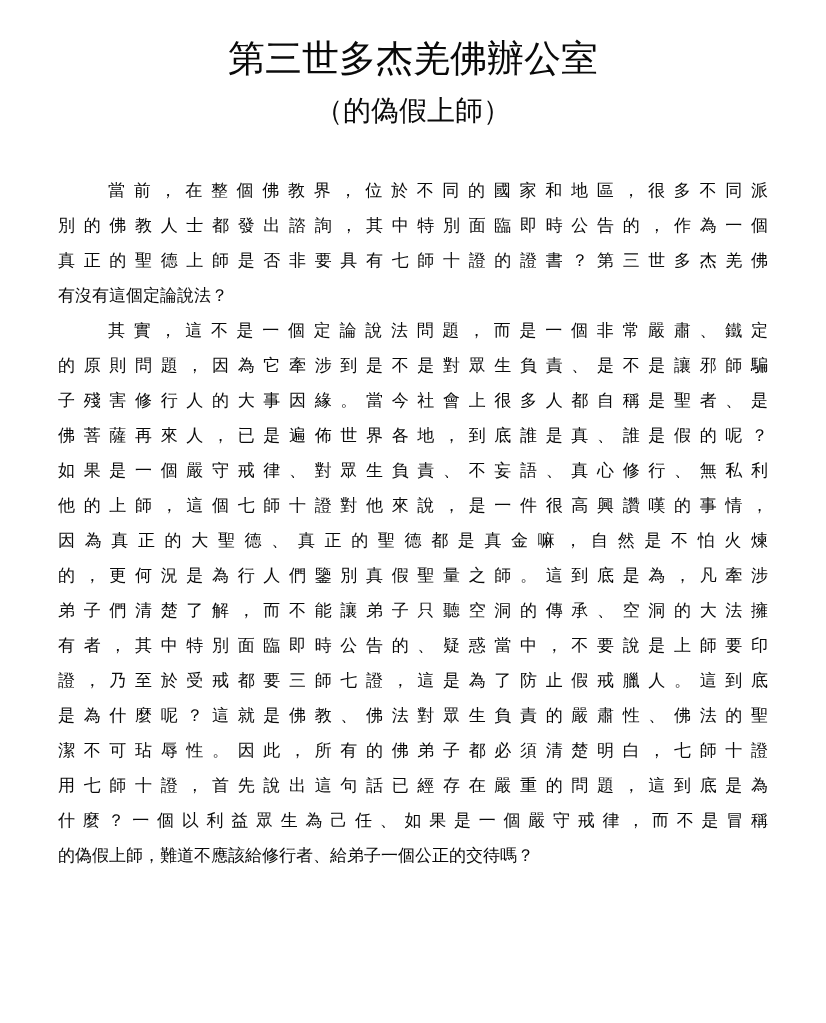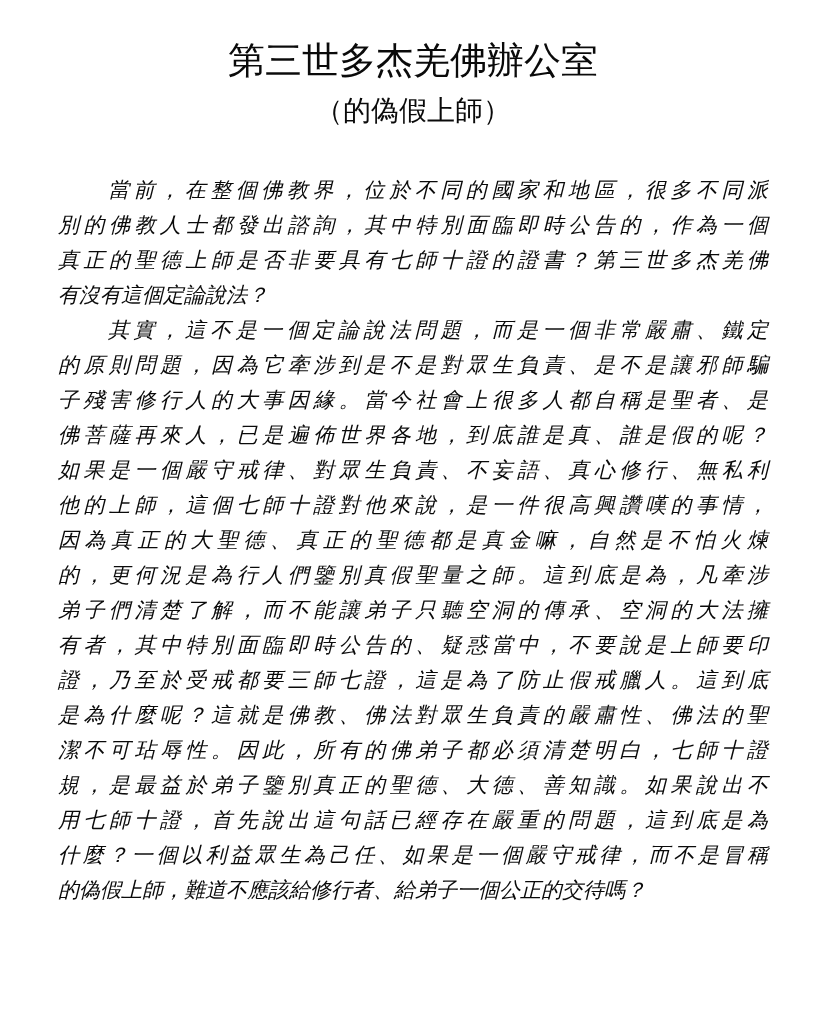--- a/index.html
+++ b/index.html
@@ -22,20 +22,21 @@
     top: 36px;
     left: 0;
     width: 100%;
     text-align: center;
     font-size: 37px;
     font-weight: normal;
     line-height: 50px;
     margin: 0;
     letter-spacing: 0px;
     white-space: nowrap;
+    font-family: Liberation Mono, monospace;
   }
   .doc-subtitle {
     position: absolute;
     top: 92px;
     left: 0;
     width: 100%;
     text-align: center;
     font-size: 28px;
     font-weight: normal;
     line-height: 38px;
@@ -44,26 +45,25 @@
   }
   .doc-body {
     position: absolute;
     top: 173px;
     left: 58px;
     width: 710px;
   }
   .text-line {
     height: 35px;
     line-height: 35px;
-    font-size: 21px;
+    font-size: 17px;
     text-align: justify;
     text-align-last: justify;
     text-justify: inter-character;
     overflow: visible;
-    font-style: italic;
   }
   .text-line.first {
     text-indent: 50px;
   }
   .text-line.last {
     text-align-last: left;
   }
 </style>
 </head>
 <body>
@@ -82,18 +82,17 @@
       <div class="text-line">佛菩薩再來人，已是遍佈世界各地，到底誰是真、誰是假的呢？</div>
       <div class="text-line">如果是一個嚴守戒律、對眾生負責、不妄語、真心修行、無私利</div>
       <div class="text-line">他的上師，這個七師十證對他來說，是一件很高興讚嘆的事情，</div>
       <div class="text-line">因為真正的大聖德、真正的聖德都是真金嘛，自然是不怕火煉</div>
       <div class="text-line">的，更何況是為行人們鑒別真假聖量之師。這到底是為，凡牽涉</div>
       <div class="text-line">弟子們清楚了解，而不能讓弟子只聽空洞的傳承、空洞的大法擁</div>
       <div class="text-line">有者，其中特別面臨即時公告的、疑惑當中，不要說是上師要印</div>
       <div class="text-line">證，乃至於受戒都要三師七證，這是為了防止假戒臘人。這到底</div>
       <div class="text-line">是為什麼呢？這就是佛教、佛法對眾生負責的嚴肅性、佛法的聖</div>
       <div class="text-line">潔不可玷辱性。因此，所有的佛弟子都必須清楚明白，七師十證</div>
-      <div class="text-line">規，是最益於弟子鑒別真正的聖德、大德、善知識。如果說出不</div>
       <div class="text-line">用七師十證，首先說出這句話已經存在嚴重的問題，這到底是為</div>
       <div class="text-line">什麼？一個以利益眾生為己任、如果是一個嚴守戒律，而不是冒稱</div>
       <div class="text-line last">的偽假上師，難道不應該給修行者、給弟子一個公正的交待嗎？</div>
     </div>
 </div>
 
 </body></html>

